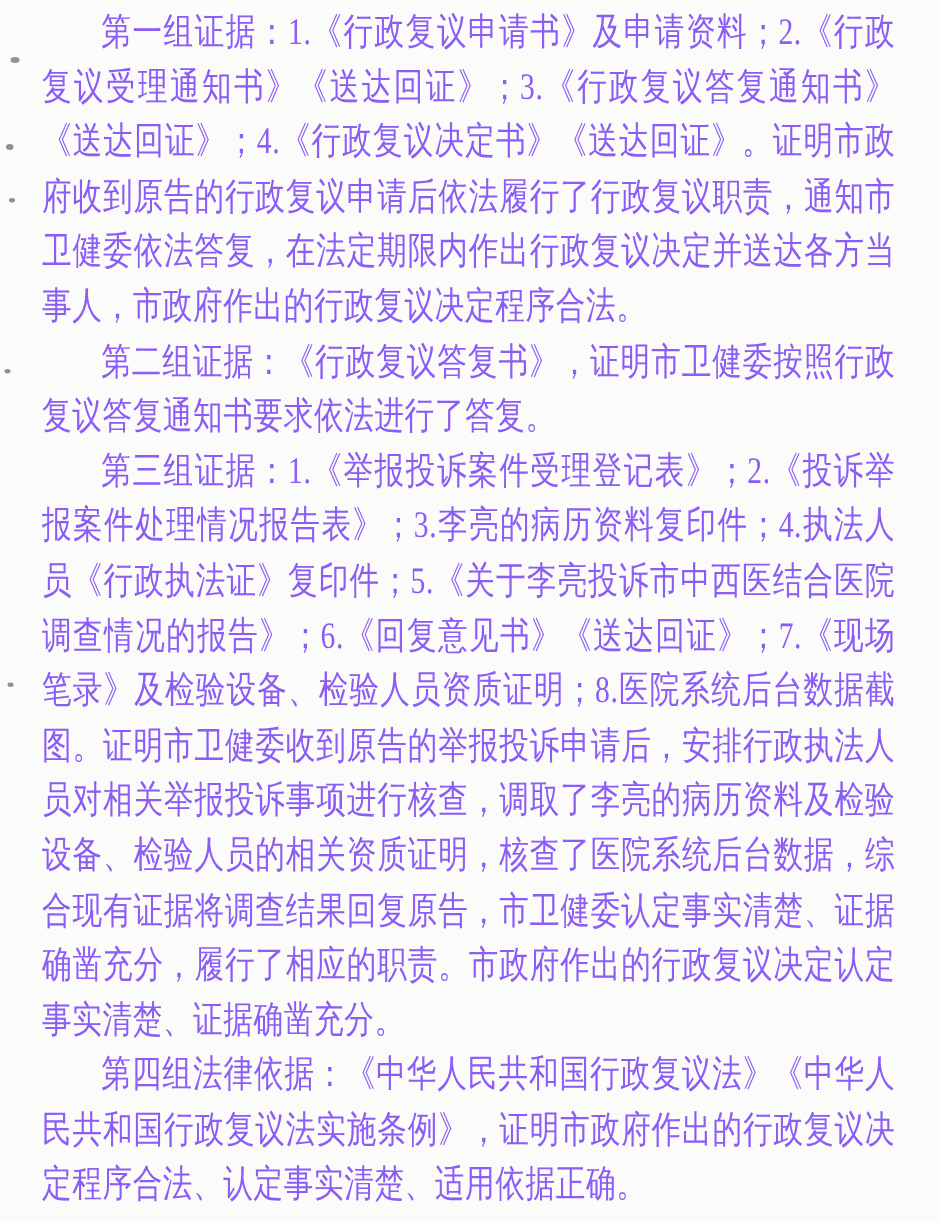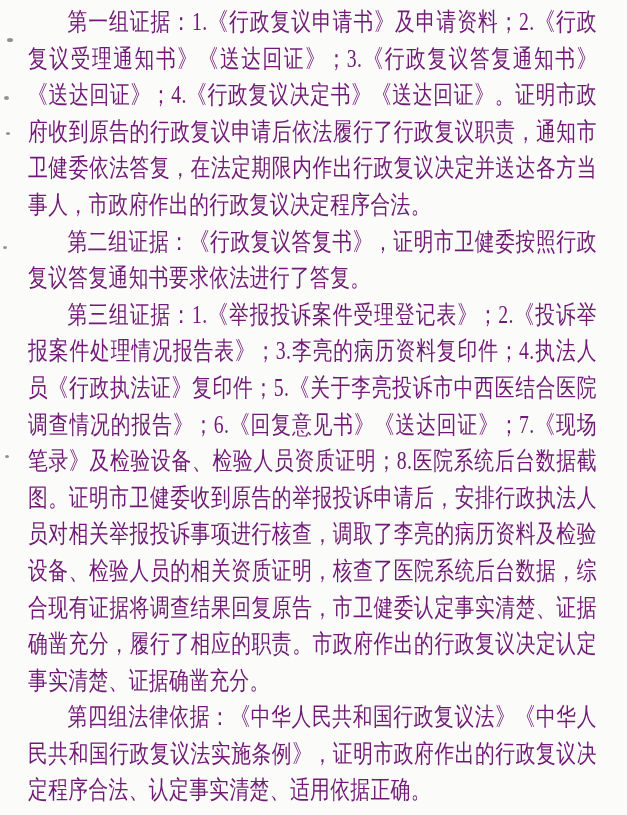--- a/index.html
+++ b/index.html
@@ -7,21 +7,21 @@
     padding: 0;
     background: #ffffff;
   }
   .page {
     position: relative;
     width: 627px;
     height: 815px;
     background: #fbfbfa;
     overflow: hidden;
     font-family: "Liberation Serif", "DejaVu Serif", serif;
-    color: #701a75;
+    color: #8b5cf6;
   }
   
   .text-block {
     position: absolute;
     left: 28px;
     top: 4px;
     width: 720px;
     transform: scaleX(0.79);
     transform-origin: 0 0;
     font-size: 25px;

